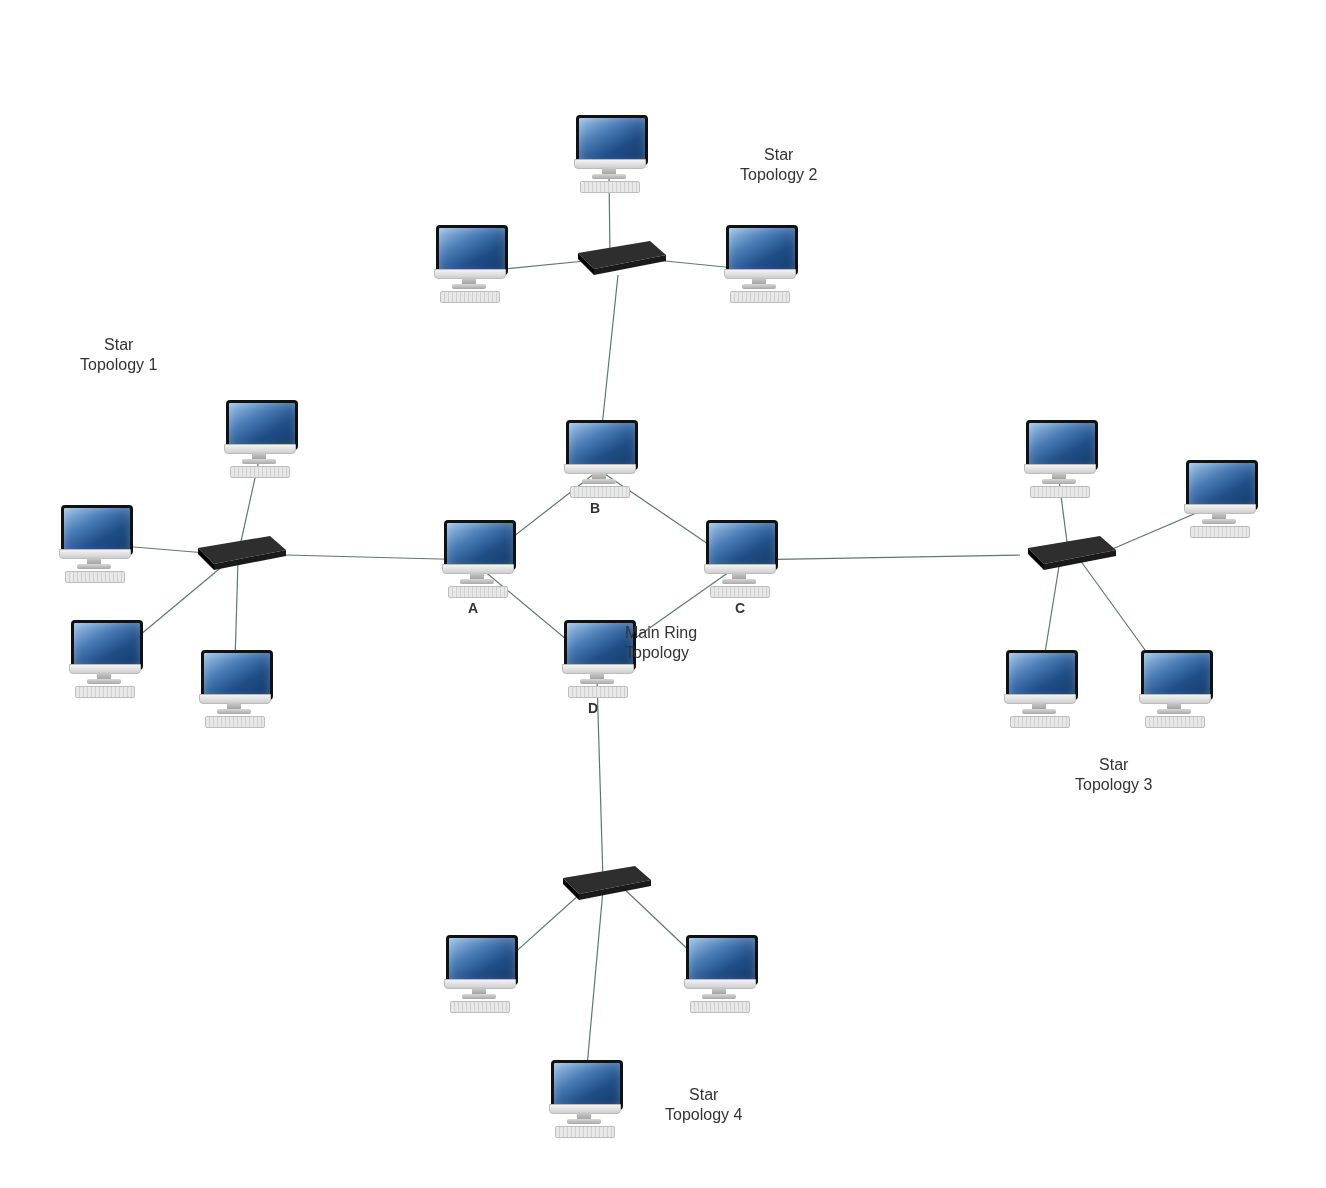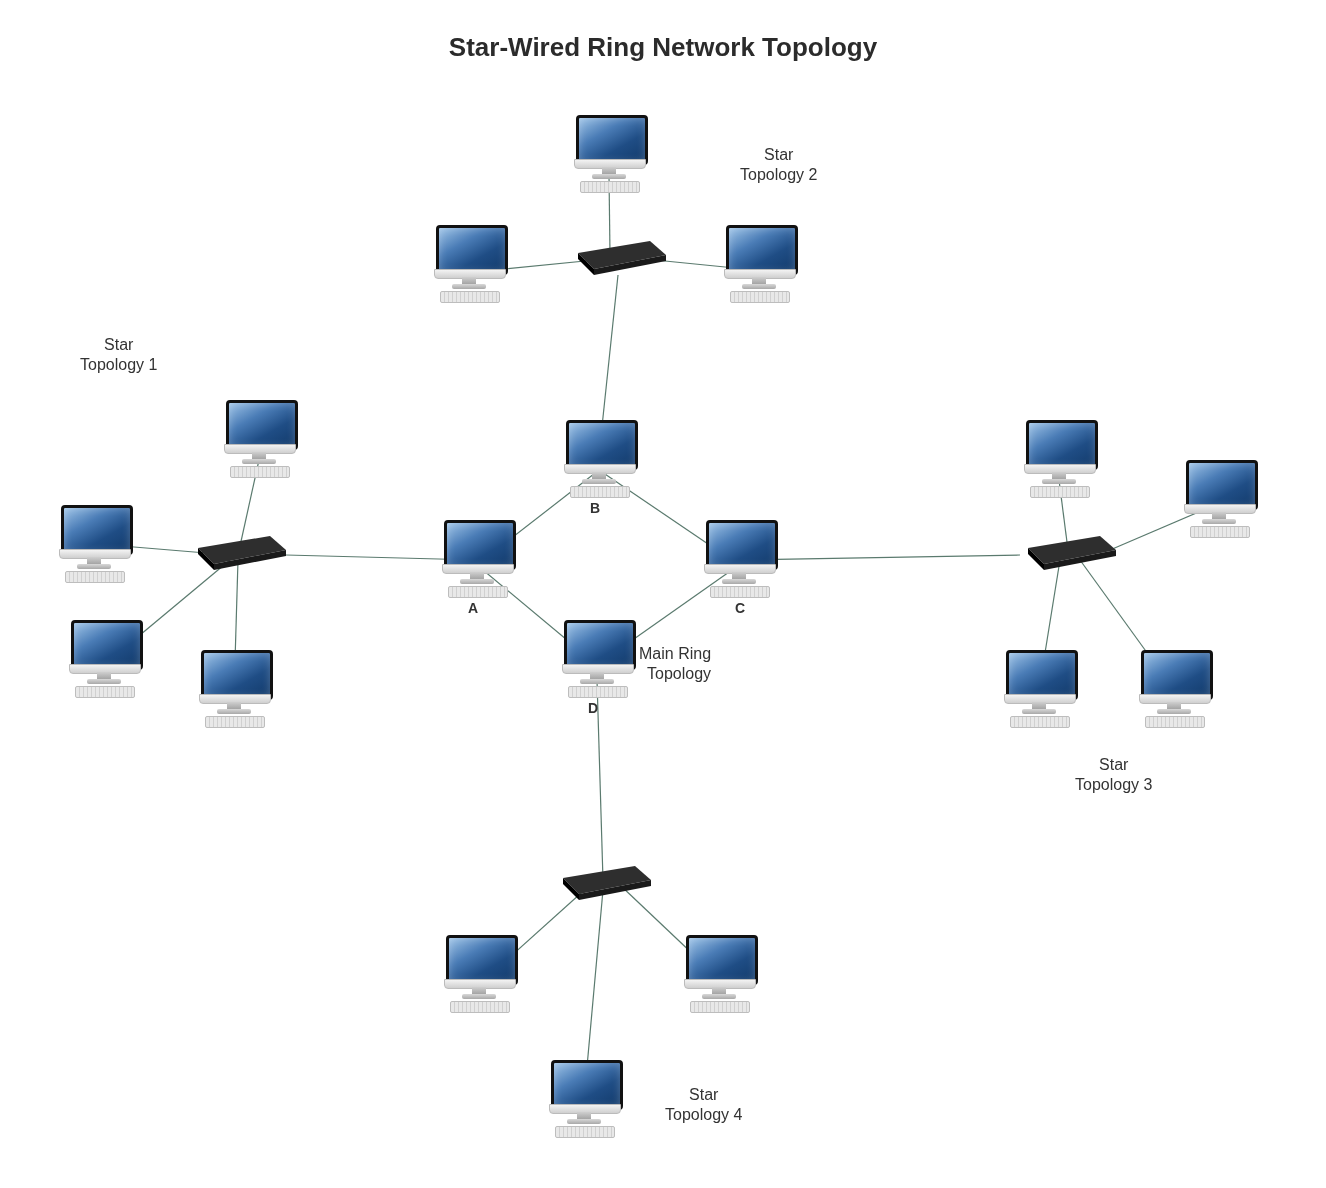--- a/index.html
+++ b/index.html
@@ -22,21 +22,20 @@
   
   .hub{position:absolute;width:96px;height:40px;}
   .hub svg{width:96px;height:40px;display:block;}
   line.wire{stroke:#5a7a6e;stroke-width:1.2;}
 </style>
 </head>
 <body>
 
 <div class="canvas">
 
-  <div class="title" style="top:32px;">Star-Wired Ring Network Topology</div>
 
   <svg class="wires">
 
     <line class="wire" x1="477" y1="565" x2="599" y2="470"></line>
     <line class="wire" x1="599" y1="470" x2="739" y2="565"></line>
     <line class="wire" x1="739" y1="565" x2="597" y2="665"></line>
     <line class="wire" x1="597" y1="665" x2="477" y2="565"></line>
 
     <line class="wire" x1="477" y1="560" x2="286" y2="555"></line>
     <line class="wire" x1="599" y1="455" x2="618" y2="275"></line>
@@ -228,16 +227,16 @@
   <div class="tag" style="left:588px;top:700px;">D</div>
 
   <div class="lbl" style="left:80px;top:335px;">Star
 Topology 1</div>
   <div class="lbl" style="left:740px;top:145px;">Star
 Topology 2</div>
   <div class="lbl" style="left:1075px;top:755px;">Star
 Topology 3</div>
   <div class="lbl" style="left:665px;top:1085px;">Star
 Topology 4</div>
-  <div class="lbl" style="left:625px;top:644px;text-align:right;margin-left:14px;">Main Ring
+  <div class="lbl" style="left:625px;top:623px;text-align:left;">Main Ring
 Topology</div>
 
 </div>
 
 </body></html>

